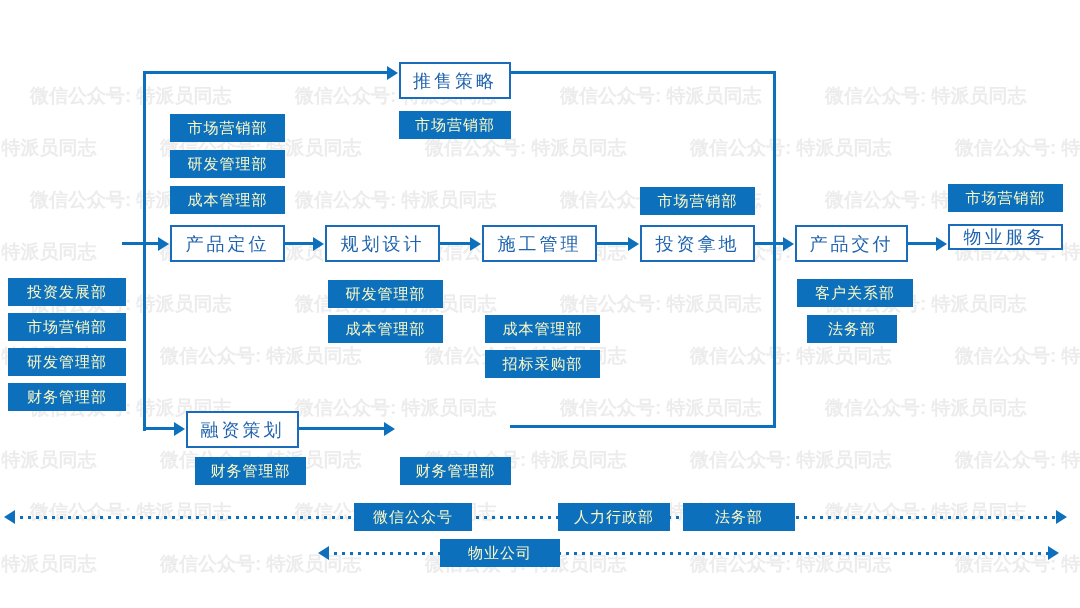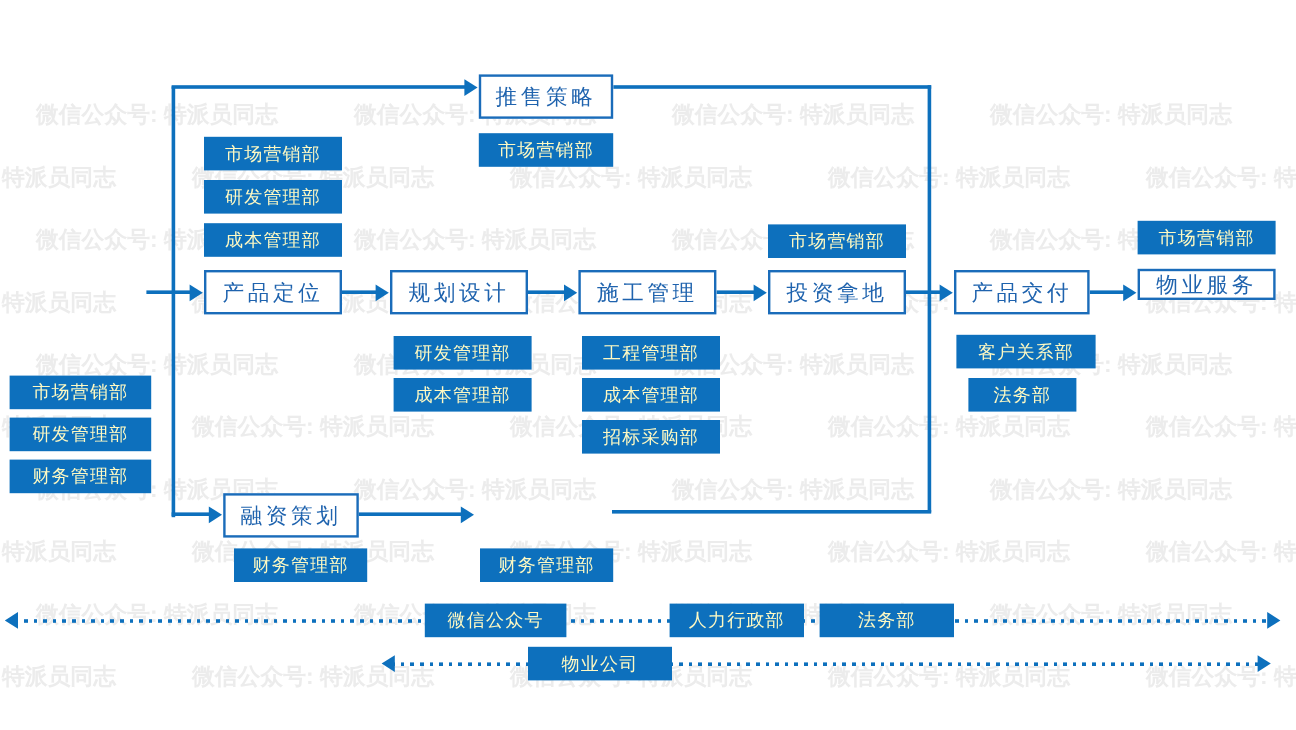--- a/index.html
+++ b/index.html
@@ -134,34 +134,34 @@
 
   <div class="stage" style="left:325px;top:225px;width:115px;height:37px">规划设计</div>
   <div class="stage" style="left:170px;top:225px;width:115px;height:37px">产品定位</div>
   <div class="stage" style="left:482px;top:225px;width:115px;height:37px">施工管理</div>
   <div class="stage" style="left:640px;top:225px;width:115px;height:37px">投资拿地</div>
   <div class="stage" style="left:795px;top:225px;width:113px;height:37px">产品交付</div>
   <div class="stage" style="left:948px;top:224px;width:115px;height:26px">物业服务</div>
   <div class="stage" style="left:399px;top:62px;width:112px;height:37px">推售策略</div>
   <div class="stage" style="left:186px;top:411px;width:113px;height:37px">融资策划</div>
 
+  <div class="dept" style="left:8px;top:278px;width:118px;height:28px">投资发展部</div>
   <div class="dept" style="left:8px;top:313px;width:118px;height:28px">市场营销部</div>
   <div class="dept" style="left:8px;top:348px;width:118px;height:28px">研发管理部</div>
   <div class="dept" style="left:8px;top:383px;width:118px;height:28px">财务管理部</div>
 
   <div class="dept" style="left:170px;top:114px;width:115px;height:28px">市场营销部</div>
   <div class="dept" style="left:170px;top:150px;width:115px;height:28px">研发管理部</div>
   <div class="dept" style="left:170px;top:186px;width:115px;height:28px">成本管理部</div>
 
   <div class="dept" style="left:399px;top:111px;width:112px;height:28px">市场营销部</div>
 
   <div class="dept" style="left:328px;top:280px;width:115px;height:28px">研发管理部</div>
   <div class="dept" style="left:328px;top:315px;width:115px;height:28px">成本管理部</div>
 
-  <div class="dept" style="left:485px;top:280px;width:115px;height:28px">工程管理部</div>
   <div class="dept" style="left:485px;top:315px;width:115px;height:28px">成本管理部</div>
   <div class="dept" style="left:485px;top:350px;width:115px;height:28px">招标采购部</div>
 
   <div class="dept" style="left:640px;top:187px;width:115px;height:28px">市场营销部</div>
 
   <div class="dept" style="left:797px;top:279px;width:116px;height:28px">客户关系部</div>
   <div class="dept" style="left:807px;top:315px;width:90px;height:28px">法务部</div>
 
   <div class="dept" style="left:948px;top:184px;width:115px;height:28px">市场营销部</div>
 

